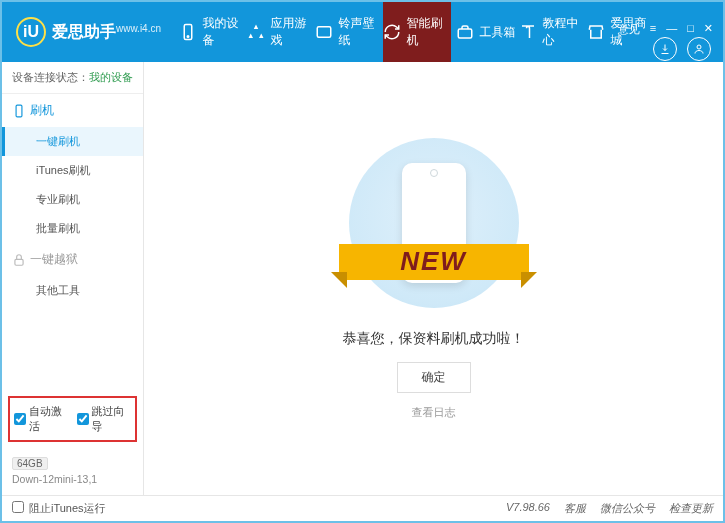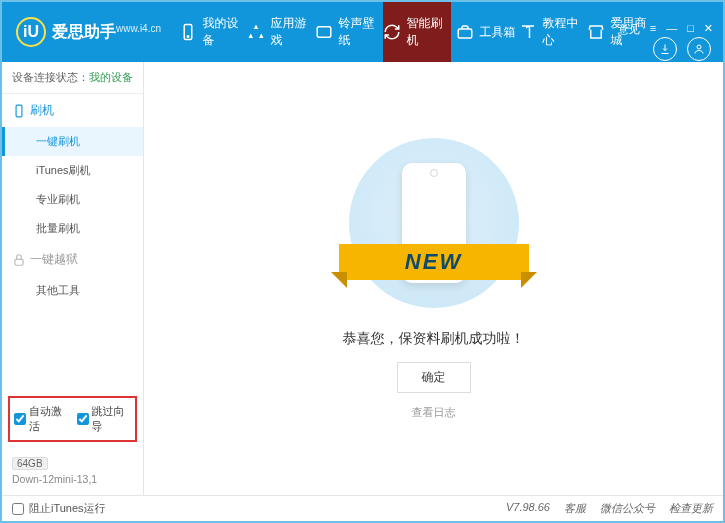--- a/index.html
+++ b/index.html
@@ -41,31 +41,31 @@
 .device-block { padding: 6px 10px 10px; }
 .device-name { color: #1296db; font-weight: bold; font-size: 12px; }
 .device-badge { display: inline-block; background: #f0f0f0; border: 1px solid #ddd; border-radius: 2px; padding: 0 4px; font-size: 10px; color: #666; margin-top: 3px; }
 .device-model { font-size: 10.5px; color: #888; margin-top: 3px; }
 
 .main { flex: 1; display: flex; flex-direction: column; align-items: center; justify-content: center; position: relative; }
 .illus { width: 170px; height: 170px; border-radius: 50%; background: radial-gradient(circle at 50% 45%, #dff0fb 0%, #cfe9f8 70%, #bfe0f4 100%); position: relative; display: flex; align-items: center; justify-content: center; }
 .phone { width: 64px; height: 120px; background: #fff; border-radius: 10px; box-shadow: 0 3px 8px rgba(0,0,0,.12); position: relative; }
 .phone:before { content: ""; position: absolute; top: 6px; left: 50%; transform: translateX(-50%); width: 6px; height: 6px; border: 1.5px solid #cfd8dc; border-radius: 50%; }
 .phone:after { content: ""; position: absolute; bottom: 6px; left: 50%; transform: translateX(-50%); width: 10px; height: 10px; border: 1.5px solid #cfd8dc; border-radius: 50%; }
-.ribbon { position: absolute; bottom: 28px; left: -10px; right: -10px; height: 36px; background: #f7b500; display: flex; align-items: center; justify-content: center; color: #0c4a6e; font-weight: 900; font-size: 22px; letter-spacing: 2px; font-style: italic; text-align: right; }
+.ribbon { position: absolute; bottom: 28px; left: -10px; right: -10px; height: 36px; background: #f7b500; display: flex; align-items: center; justify-content: center; color: #7f1d1d; font-weight: 900; font-size: 26px; letter-spacing: 2px; font-style: italic; text-align: right; }
 .ribbon:before, .ribbon:after { content: ""; position: absolute; width: 0; height: 0; border: 8px solid #c98f00; }
 .ribbon:before { left: -8px; bottom: -8px; border-left-color: transparent; border-bottom-color: transparent; }
 .ribbon:after { right: -8px; bottom: -8px; border-right-color: transparent; border-bottom-color: transparent; }
 .success-text { margin-top: 22px; font-size: 14px; color: #333; }
 .ok-btn { margin-top: 14px; padding: 6px 24px; border: 1px solid #ddd; background: #fff; cursor: pointer; font-size: 12px; color: #444; }
 .view-log { margin-top: 12px; font-size: 11px; color: #999; cursor: pointer; }
 
 
 .footer { height: 26px; border-top: 1px solid #e6e6e6; display: flex; align-items: center; padding: 0 10px; font-size: 11px; color: #555; }
-.footer .left { display: flex; align-items: center; gap: 5px; }
+.footer .left { display: flex; gap: 5px; }
 .footer .right { margin-left: auto; display: flex; gap: 14px; color: #666; font-style: italic; }
 .footer .right span { cursor: pointer; }
 
 input[type=checkbox] { accent-color: #1296db; width: 12px; height: 12px; }
 svg { display: block; }
 </style>
 </head>
 <body>
 
 <div class="window">

